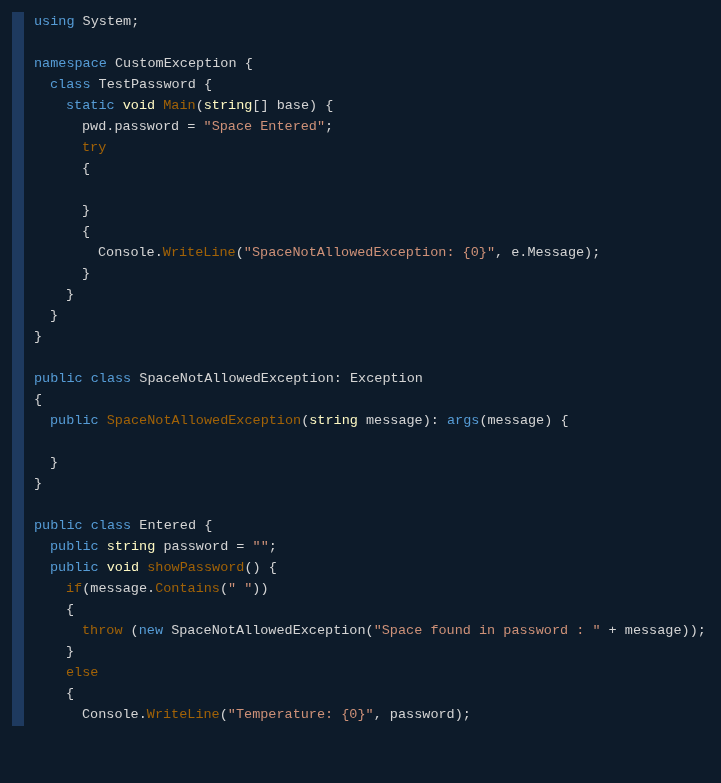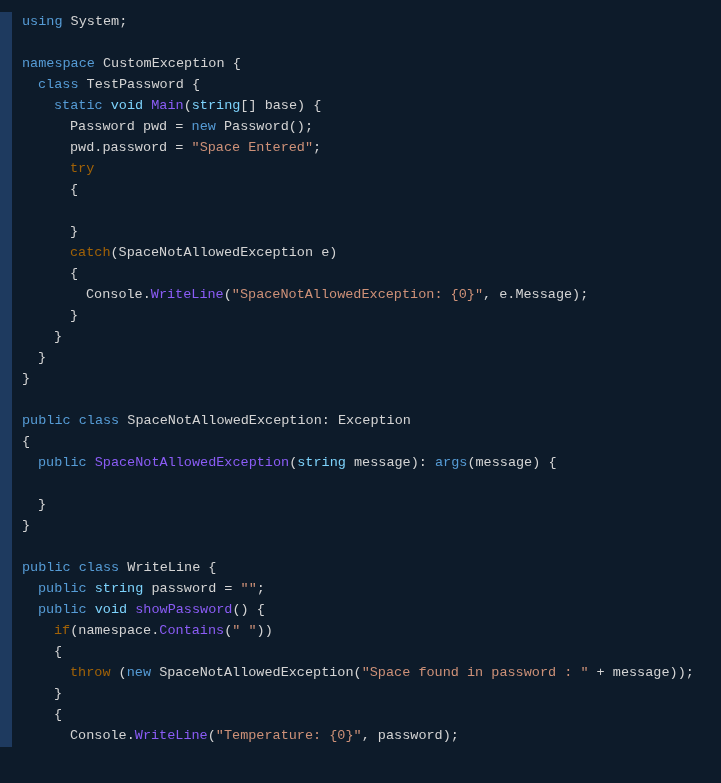--- a/index.html
+++ b/index.html
@@ -13,40 +13,40 @@
       min-height: 783px;
     }
     .code-container {
       padding: 4px 0;
       overflow-x: auto;
     }
     .line {
       display: flex;
       align-items: flex-start;
       min-height: 21px;
-      padding-left: 0;
+      padding-left: 12px;
       white-space: pre;
     }
     .gutter {
       width: 12px;
       min-width: 12px;
       background-color: #1e3a5f;
       display: inline-block;
       margin-right: 6px;
       align-self: stretch;
     }
     .line-content {
       padding-left: 4px;
       white-space: pre;
     }
     
     .kw { color: #569cd6; }       
     .kw2 { color: #a16207; }      
-    .type { color: #7dd3fc; }     
-    .method { color: #8b5cf6; }   
+    .type { color: #fef9c3; }     
+    .method { color: #a16207; }   
     .string { color: #ce9178; }   
     .plain { color: #d4d4d4; }
     .indent1 { display: inline-block; width: 16px; }
     .indent2 { display: inline-block; width: 32px; }
     .indent3 { display: inline-block; width: 48px; }
     .indent4 { display: inline-block; width: 64px; }
   </style>
 </head>
 <body>
 
@@ -70,24 +70,20 @@
   <div class="line">
     <span class="gutter"></span>
     <span class="line-content"><span class="indent1"></span><span class="kw">class</span><span class="plain"> TestPassword {</span></span>
   </div>
 
   <div class="line">
     <span class="gutter"></span>
     <span class="line-content"><span class="indent2"></span><span class="kw">static</span><span class="plain"> </span><span class="type">void</span><span class="plain"> </span><span class="method">Main</span><span class="plain">(</span><span class="type">string</span><span class="plain">[] base) {</span></span>
   </div>
 
-  <div class="line">
-    <span class="gutter"></span>
-    <span class="line-content"><span class="indent3"></span><span class="plain">Password pwd = </span><span class="kw">new</span><span class="plain"> Password();</span></span>
-  </div>
 
   <div class="line">
     <span class="gutter"></span>
     <span class="line-content"><span class="indent3"></span><span class="plain">pwd.password = </span><span class="string">"Space Entered"</span><span class="plain">;</span></span>
   </div>
 
   <div class="line">
     <span class="gutter"></span>
     <span class="line-content"><span class="indent3"></span><span class="kw2">try</span></span>
   </div>
@@ -99,24 +95,20 @@
 
   <div class="line">
     <span class="gutter"></span>
   </div>
 
   <div class="line">
     <span class="gutter"></span>
     <span class="line-content"><span class="indent3"></span><span class="plain">}</span></span>
   </div>
 
-  <div class="line">
-    <span class="gutter"></span>
-    <span class="line-content"><span class="indent3"></span><span class="kw2">catch</span><span class="plain">(SpaceNotAllowedException e)</span></span>
-  </div>
 
   <div class="line">
     <span class="gutter"></span>
     <span class="line-content"><span class="indent3"></span><span class="plain">{</span></span>
   </div>
 
   <div class="line">
     <span class="gutter"></span>
     <span class="line-content"><span class="indent4"></span><span class="plain">Console.</span><span class="method">WriteLine</span><span class="plain">(</span><span class="string">"SpaceNotAllowedException: {0}"</span><span class="plain">, e.Message);</span></span>
   </div>
@@ -177,53 +169,57 @@
     <span class="line-content"><span class="plain">}</span></span>
   </div>
 
   <div class="line">
     <span class="gutter"></span>
     <span class="line-content"> </span>
   </div>
 
   <div class="line">
     <span class="gutter"></span>
-    <span class="line-content"><span class="kw">public</span><span class="plain"> </span><span class="kw">class</span><span class="plain"> WriteLine {</span></span>
+    <span class="line-content"><span class="kw">public</span><span class="plain"> </span><span class="kw">class</span><span class="plain"> Entered {</span></span>
   </div>
 
   <div class="line">
     <span class="gutter"></span>
     <span class="line-content"><span class="indent1"></span><span class="kw">public</span><span class="plain"> </span><span class="type">string</span><span class="plain"> password = </span><span class="string">""</span><span class="plain">;</span></span>
   </div>
 
   <div class="line">
     <span class="gutter"></span>
     <span class="line-content"><span class="indent1"></span><span class="kw">public</span><span class="plain"> </span><span class="type">void</span><span class="plain"> </span><span class="method">showPassword</span><span class="plain">() {</span></span>
   </div>
 
   <div class="line">
     <span class="gutter"></span>
-    <span class="line-content"><span class="indent2"></span><span class="kw2">if</span><span class="plain">(namespace.</span><span class="method">Contains</span><span class="plain">(</span><span class="string">" "</span><span class="plain">))</span></span>
+    <span class="line-content"><span class="indent2"></span><span class="kw2">if</span><span class="plain">(message.</span><span class="method">Contains</span><span class="plain">(</span><span class="string">" "</span><span class="plain">))</span></span>
   </div>
 
   <div class="line">
     <span class="gutter"></span>
     <span class="line-content"><span class="indent2"></span><span class="plain">{</span></span>
   </div>
 
   <div class="line">
     <span class="gutter"></span>
     <span class="line-content"><span class="indent3"></span><span class="kw2">throw</span><span class="plain"> (</span><span class="kw">new</span><span class="plain"> SpaceNotAllowedException(</span><span class="string">"Space found in password : "</span><span class="plain"> + message));</span></span>
   </div>
 
   <div class="line">
     <span class="gutter"></span>
     <span class="line-content"><span class="indent2"></span><span class="plain">}</span></span>
   </div>
 
+  <div class="line">
+    <span class="gutter"></span>
+    <span class="line-content"><span class="indent2"></span><span class="kw2">else</span></span>
+  </div>
 
   <div class="line">
     <span class="gutter"></span>
     <span class="line-content"><span class="indent2"></span><span class="plain">{</span></span>
   </div>
 
   <div class="line">
     <span class="gutter"></span>
     <span class="line-content"><span class="indent3"></span><span class="plain">Console.</span><span class="method">WriteLine</span><span class="plain">(</span><span class="string">"Temperature: {0}"</span><span class="plain">, password);</span></span>
   </div>

